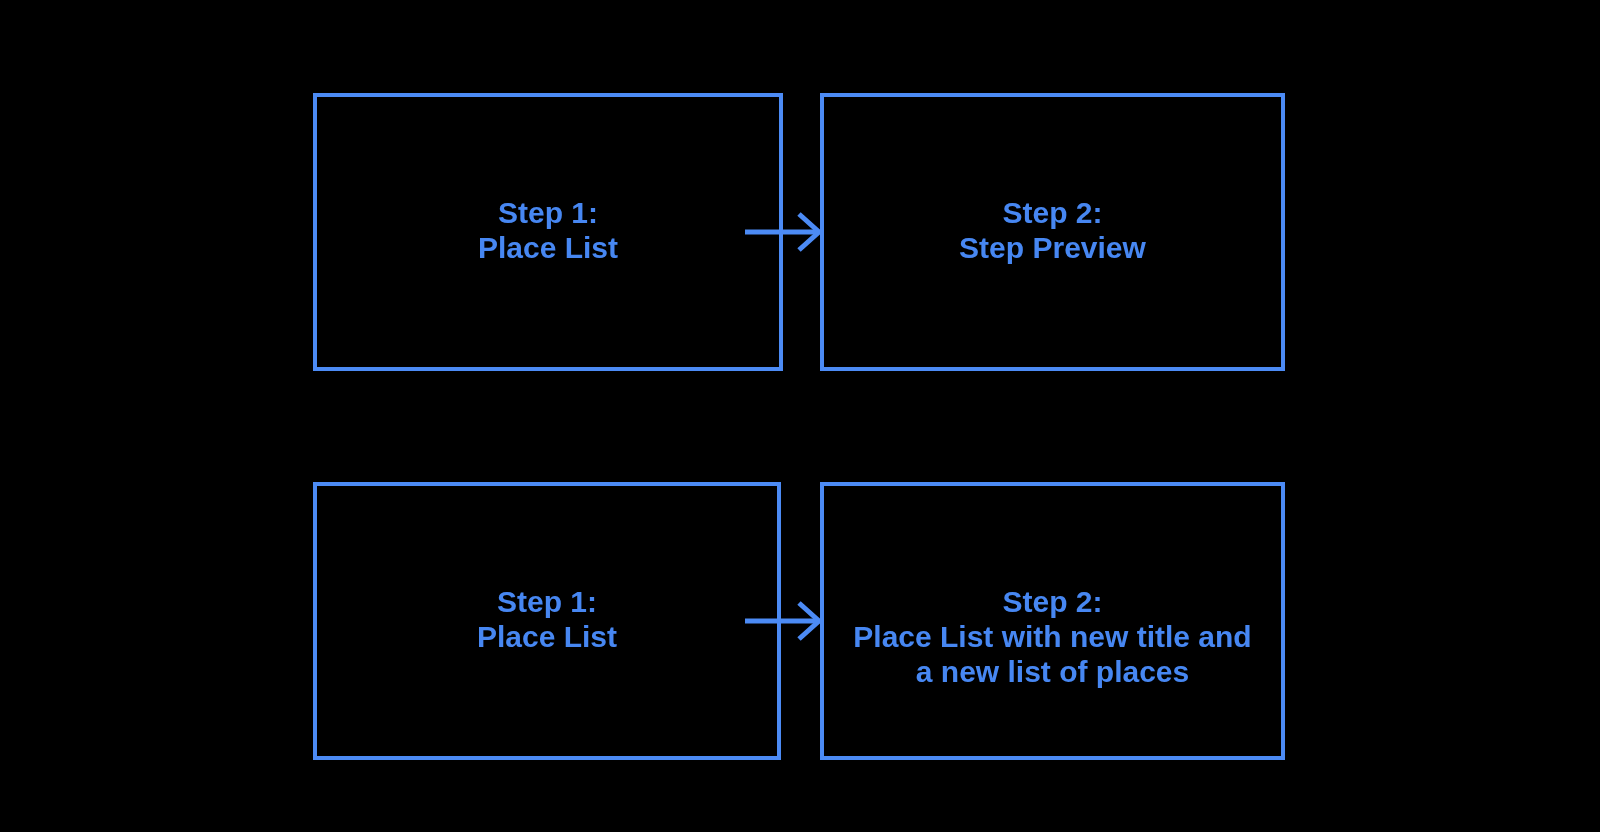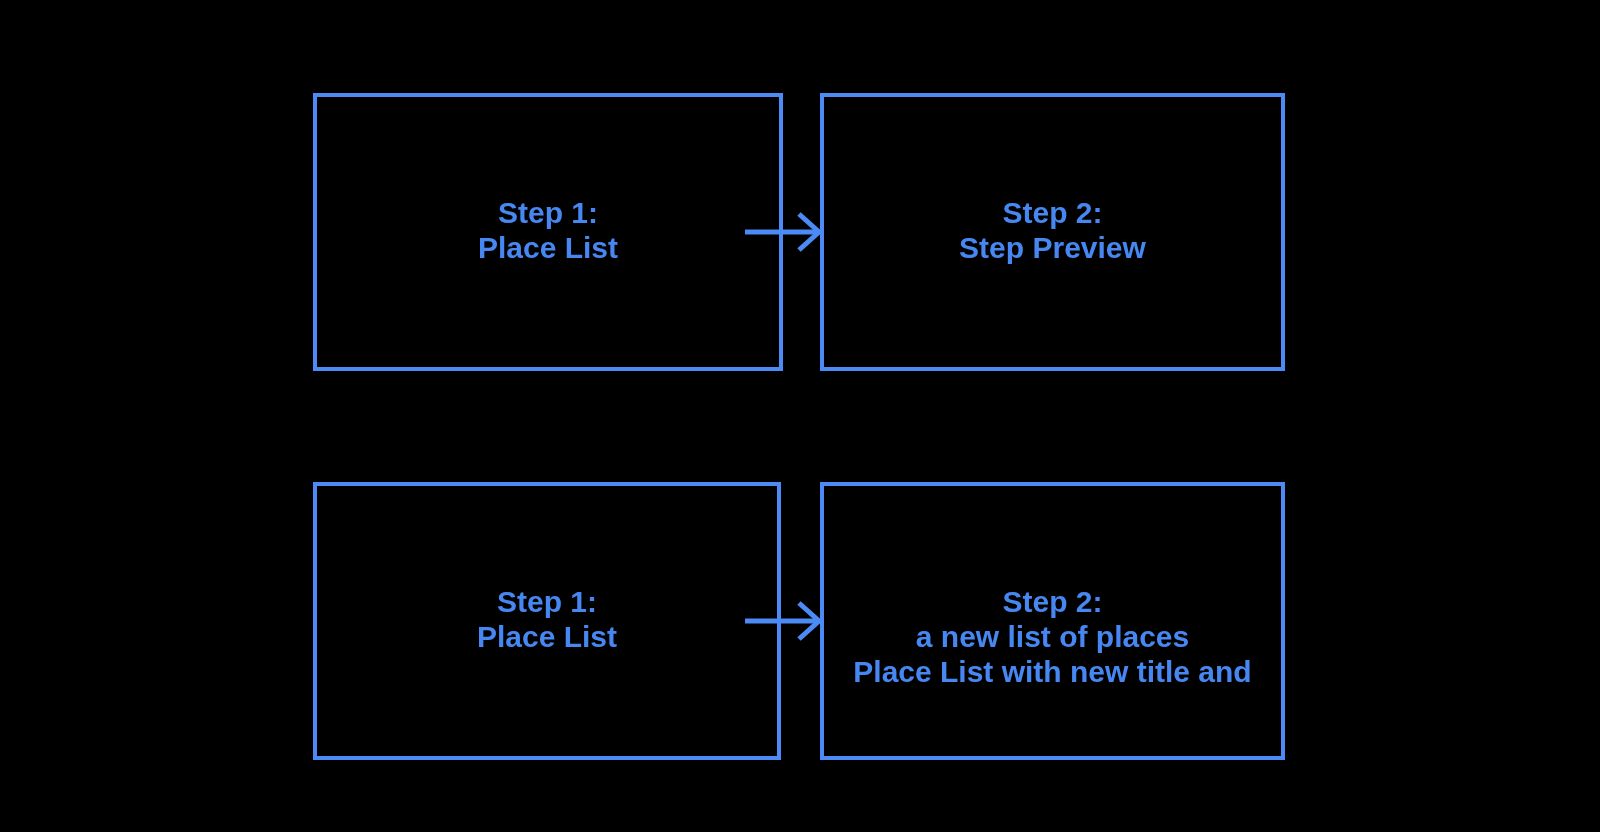--- a/index.html
+++ b/index.html
@@ -82,18 +82,18 @@
   </div>
 
   <svg class="flow-arrow arrow-bottom" width="78" height="44" viewBox="0 0 78 44">
     <line x1="0" y1="22" x2="74" y2="22" stroke="currentColor" stroke-width="5"></line>
     <polyline points="54,4 74,22 54,40" fill="none" stroke="currentColor" stroke-width="5"></polyline>
   </svg>
 
   <div class="flow-box box-br">
     <div class="box-label">
       <div>Step 2:</div>
+      <div>Place List with new title and</div>
       <div>a new list of places</div>
-      <div>Place List with new title and</div>
     </div>
   </div>
 
 </div>
 
 </body></html>

